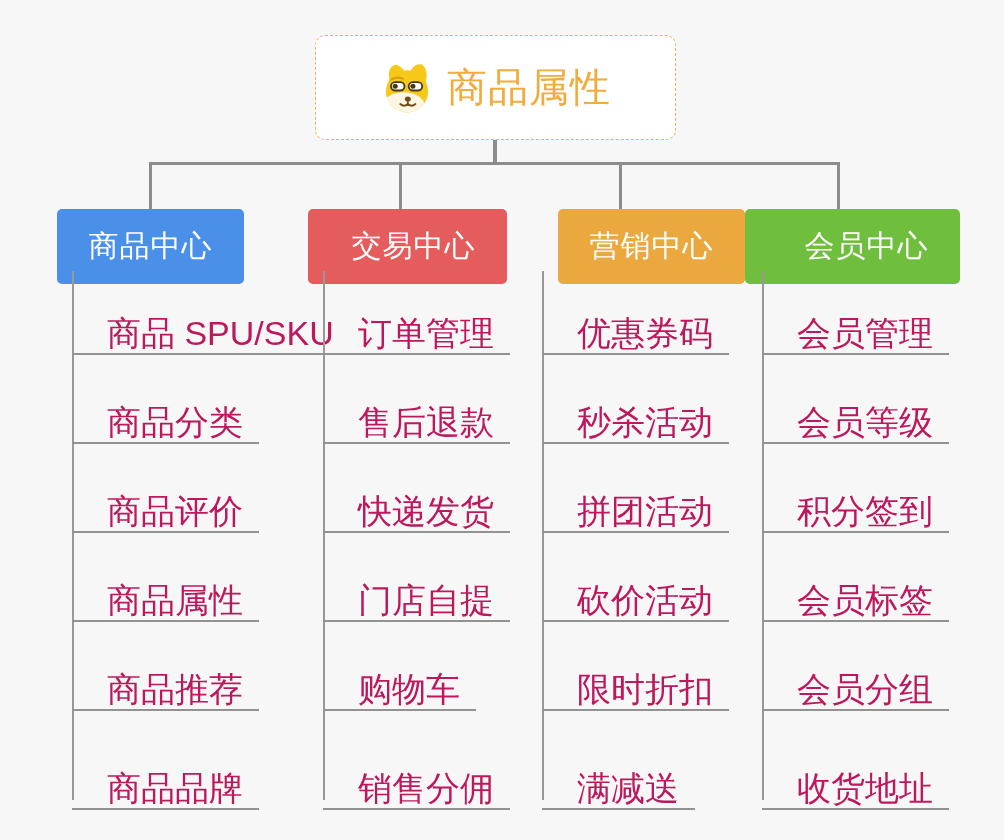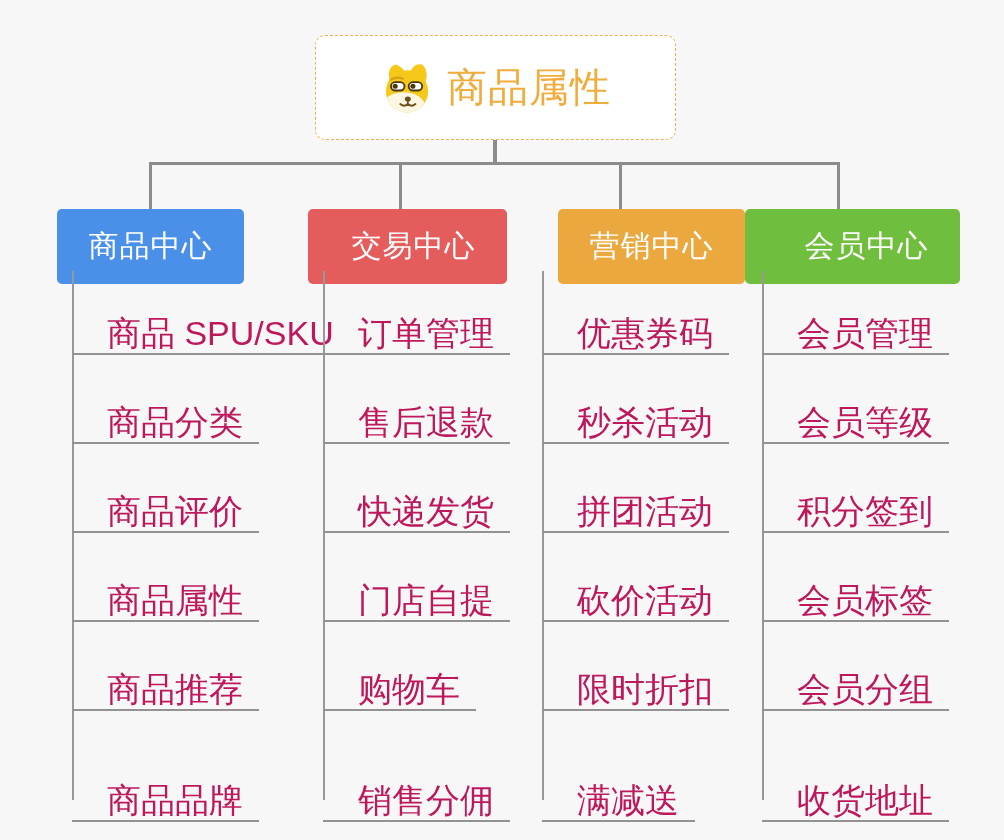--- a/index.html
+++ b/index.html
@@ -83,21 +83,21 @@
     font-size: 34px;
     color: #be185d;
     padding: 0 16px 0 35px;
     border-bottom: 2px solid #929292;
   }
   .leaf.r0 { top: 42px; }
   .leaf.r1 { top: 131px; }
   .leaf.r2 { top: 220px; }
   .leaf.r3 { top: 309px; }
   .leaf.r4 { top: 398px; text-align: right; }
-  .leaf.r5 { top: 509px; }
+  .leaf.r5 { top: 497px; }
 </style>
 </head>
 <body>
 
 <div class="canvas">
 
   <div class="stem"></div>
   <div class="hbar"></div>
   <div class="drop p0"></div>
   <div class="drop p1"></div>

